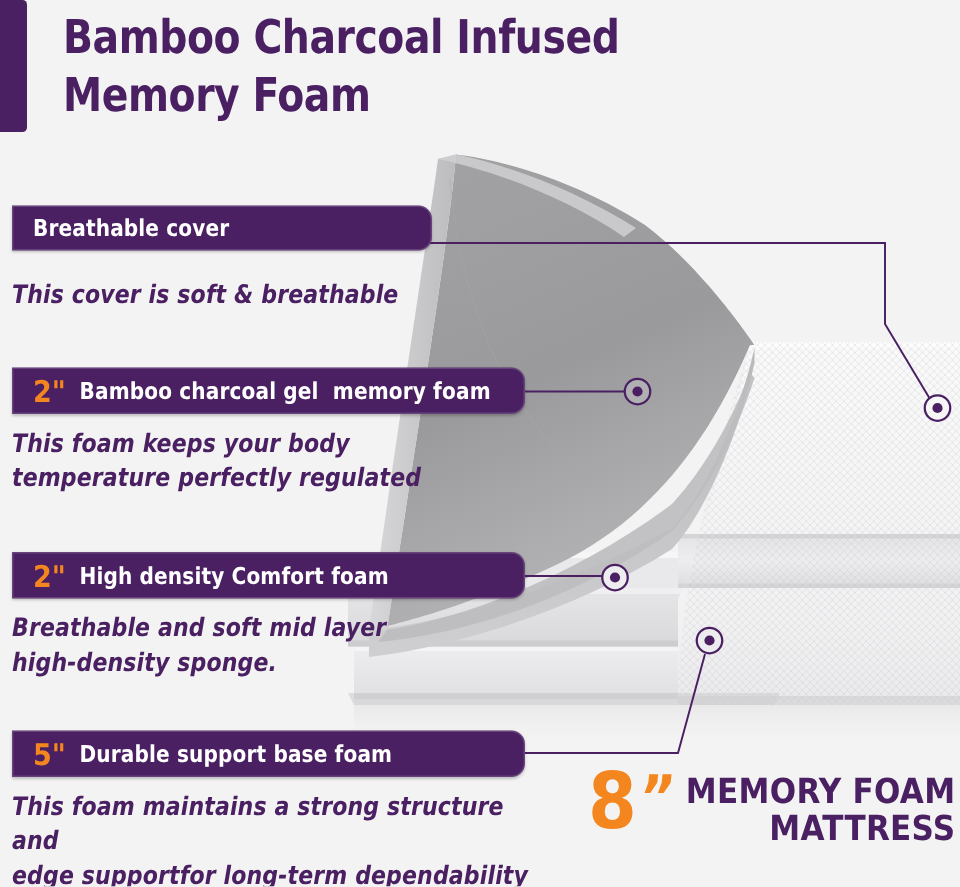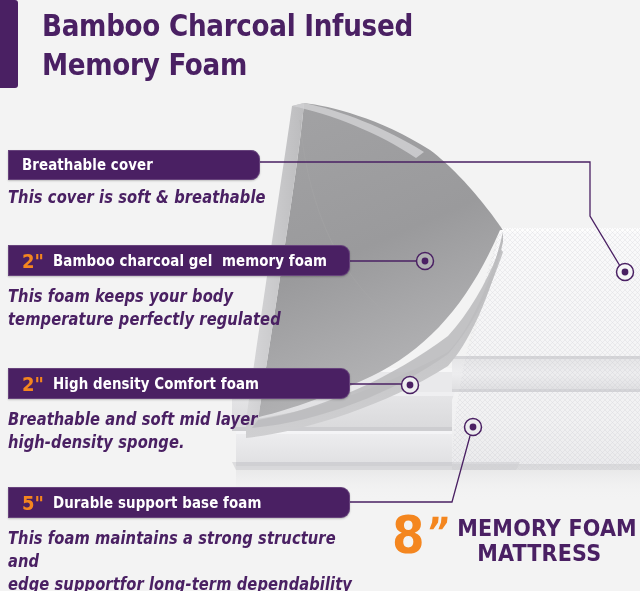--- a/index.html
+++ b/index.html
@@ -64,21 +64,21 @@
     margin-right:9px;
     line-height:1;
     position:relative;top:0px;
   }
   .pill .ptxt{
     font-size:15.5px;
     letter-spacing:0.1px;
     transform:scaleX(0.96);
     transform-origin:left center;
   }
-  .pill.p1{left:8px;top:150px;width:252px;height:30px;}
+  .pill.p1{left:8px;top:137px;width:280px;height:30px;}
   .pill.p2{left:8px;top:245px;width:342px;height:31px;}
   .pill.p3{left:8px;top:368px;width:342px;height:31px;}
   .pill.p4{left:8px;top:487px;width:342px;height:31px;}
 
   
   .desc{
     position:absolute;
     color:#4a2063;
     font-family:"Liberation Sans Narrow","DejaVu Sans Condensed","Liberation Sans",sans-serif;
     font-weight:bold;font-style:italic;
@@ -119,21 +119,21 @@
   .footer .fwrap{
     color:#4a2063;
     font-family:"Liberation Sans Narrow","DejaVu Sans Condensed","Liberation Sans",sans-serif;
     font-weight:bold;
     font-size:23px;
     line-height:25px;
     letter-spacing:0.2px;
     padding-top:4px;
   }
   .footer .fwrap span{display:block;}
-  .footer .fl2{padding-left:20px;}
+  .footer .fl2{padding-left:20px;text-align:right;}
 </style>
 </head>
 <body>
 
 <div id="infographic">
 
   <div class="accent-bar"></div>
 
   <div class="title">
     <span>Bamboo Charcoal Infused</span>

